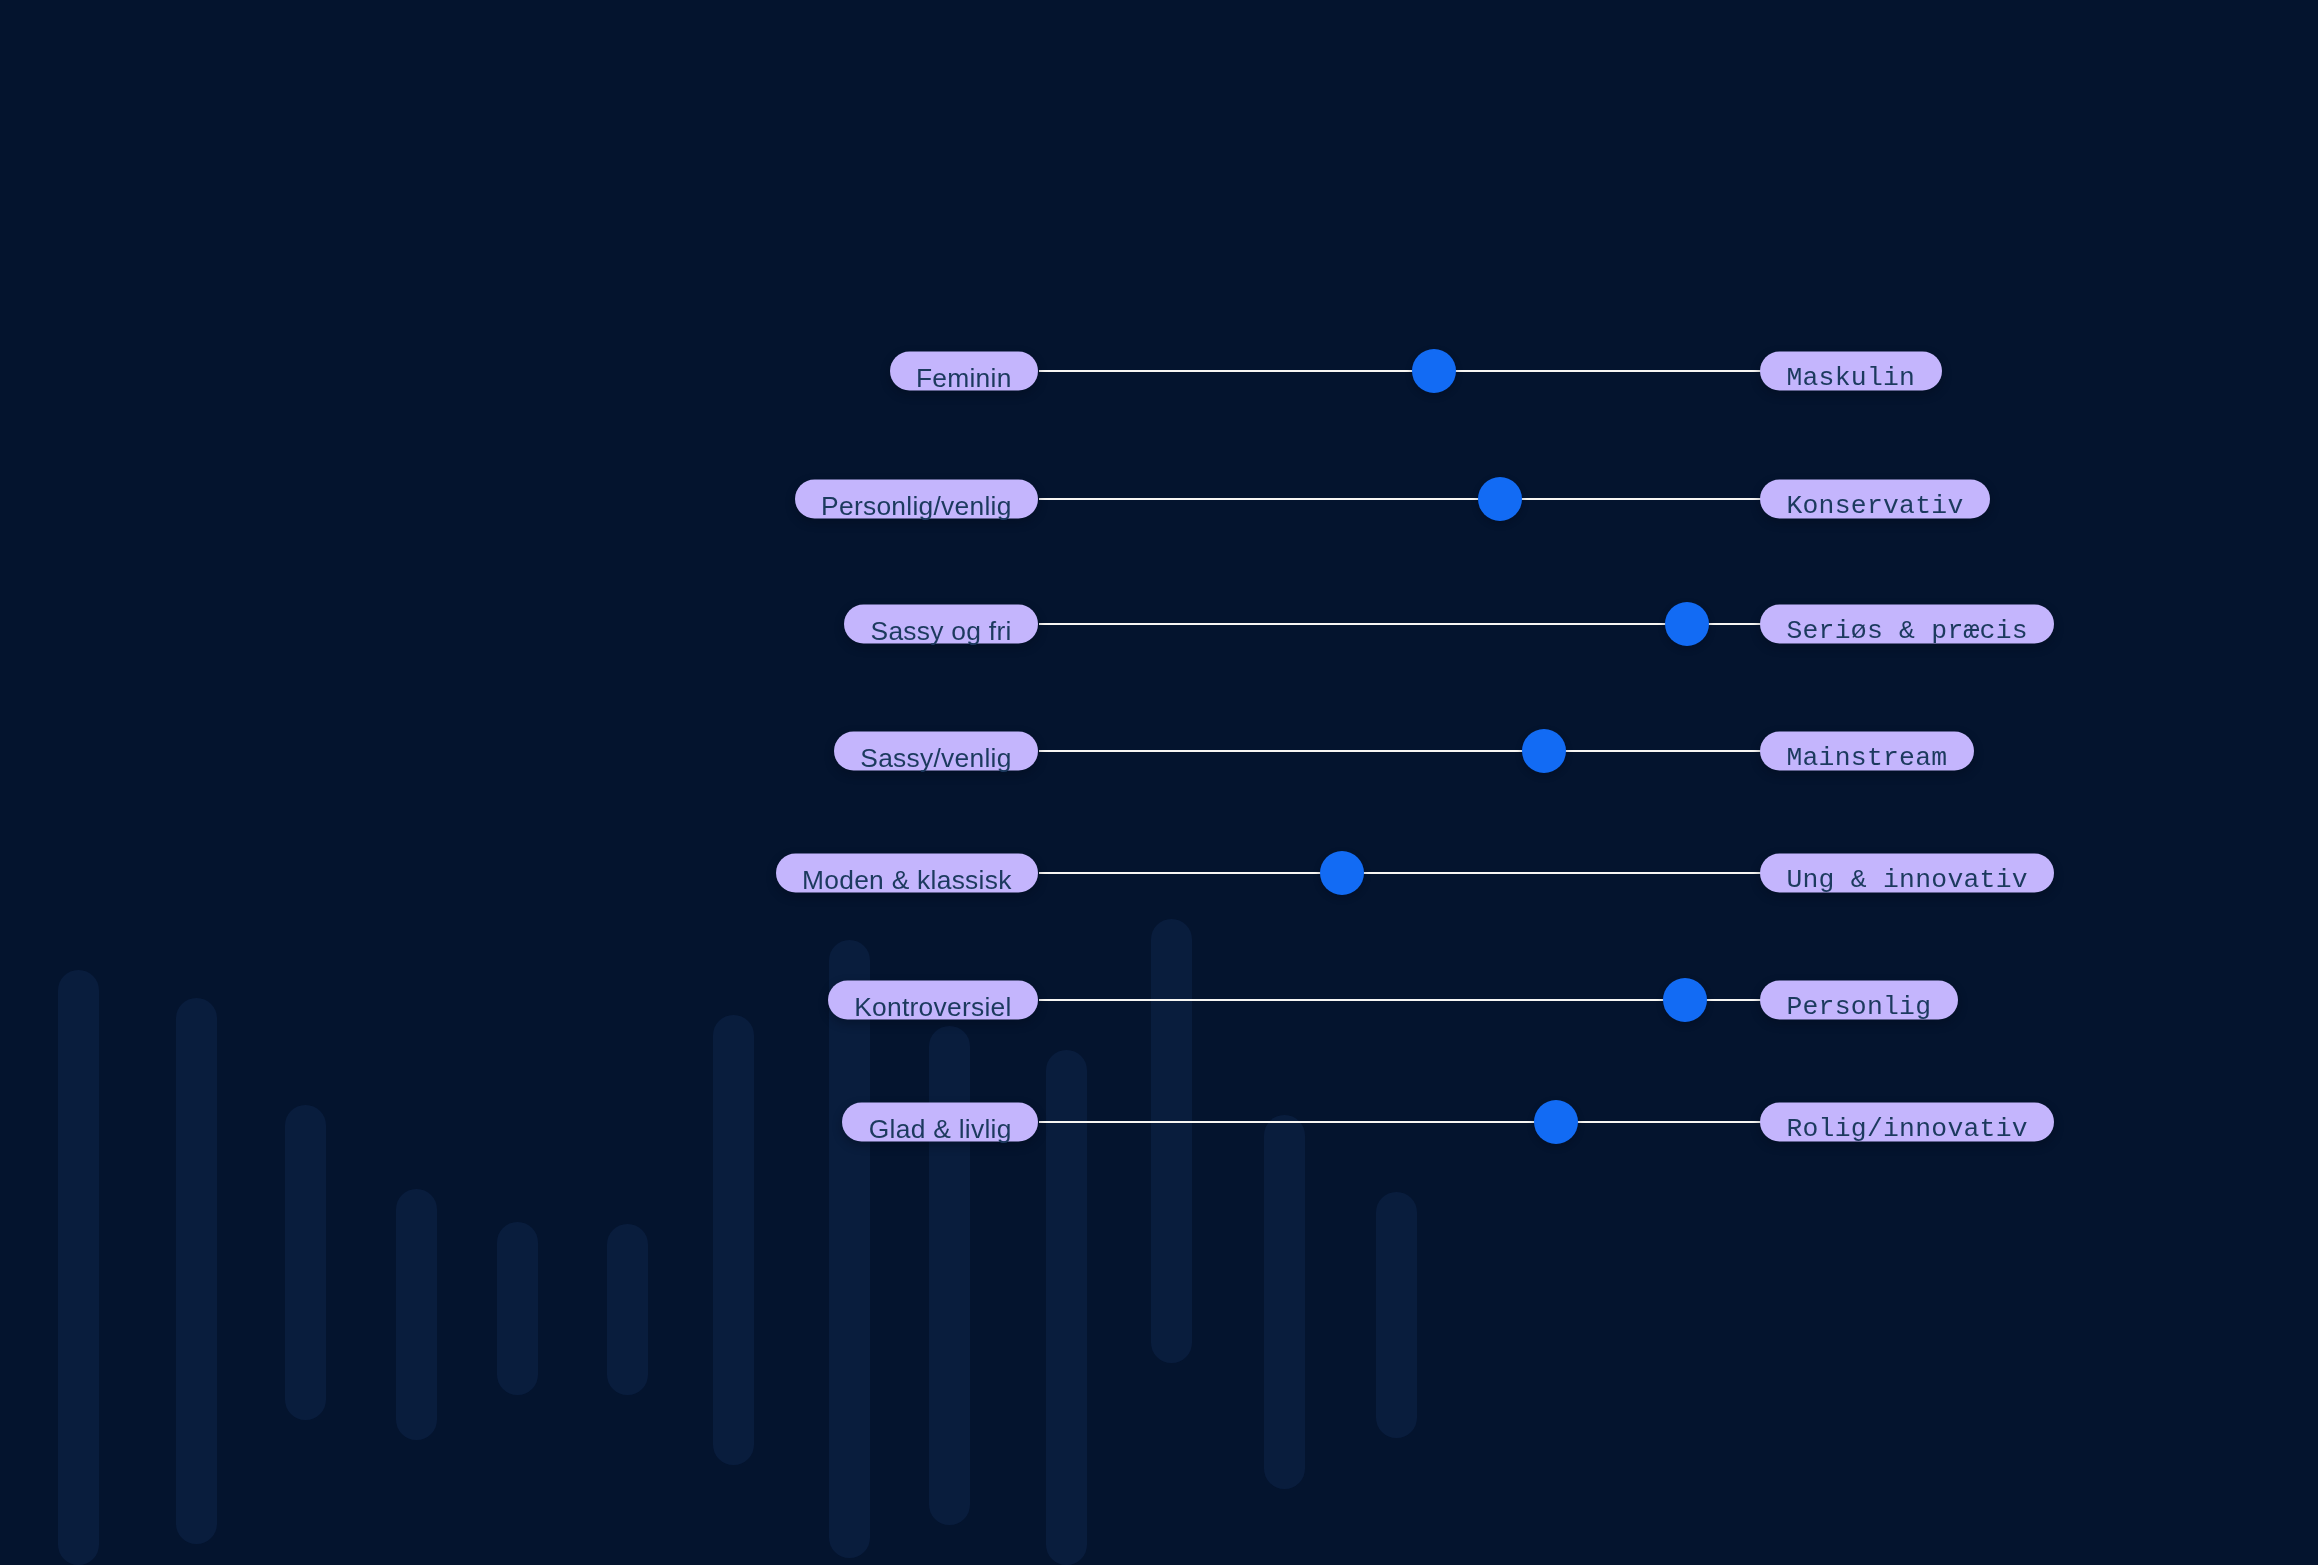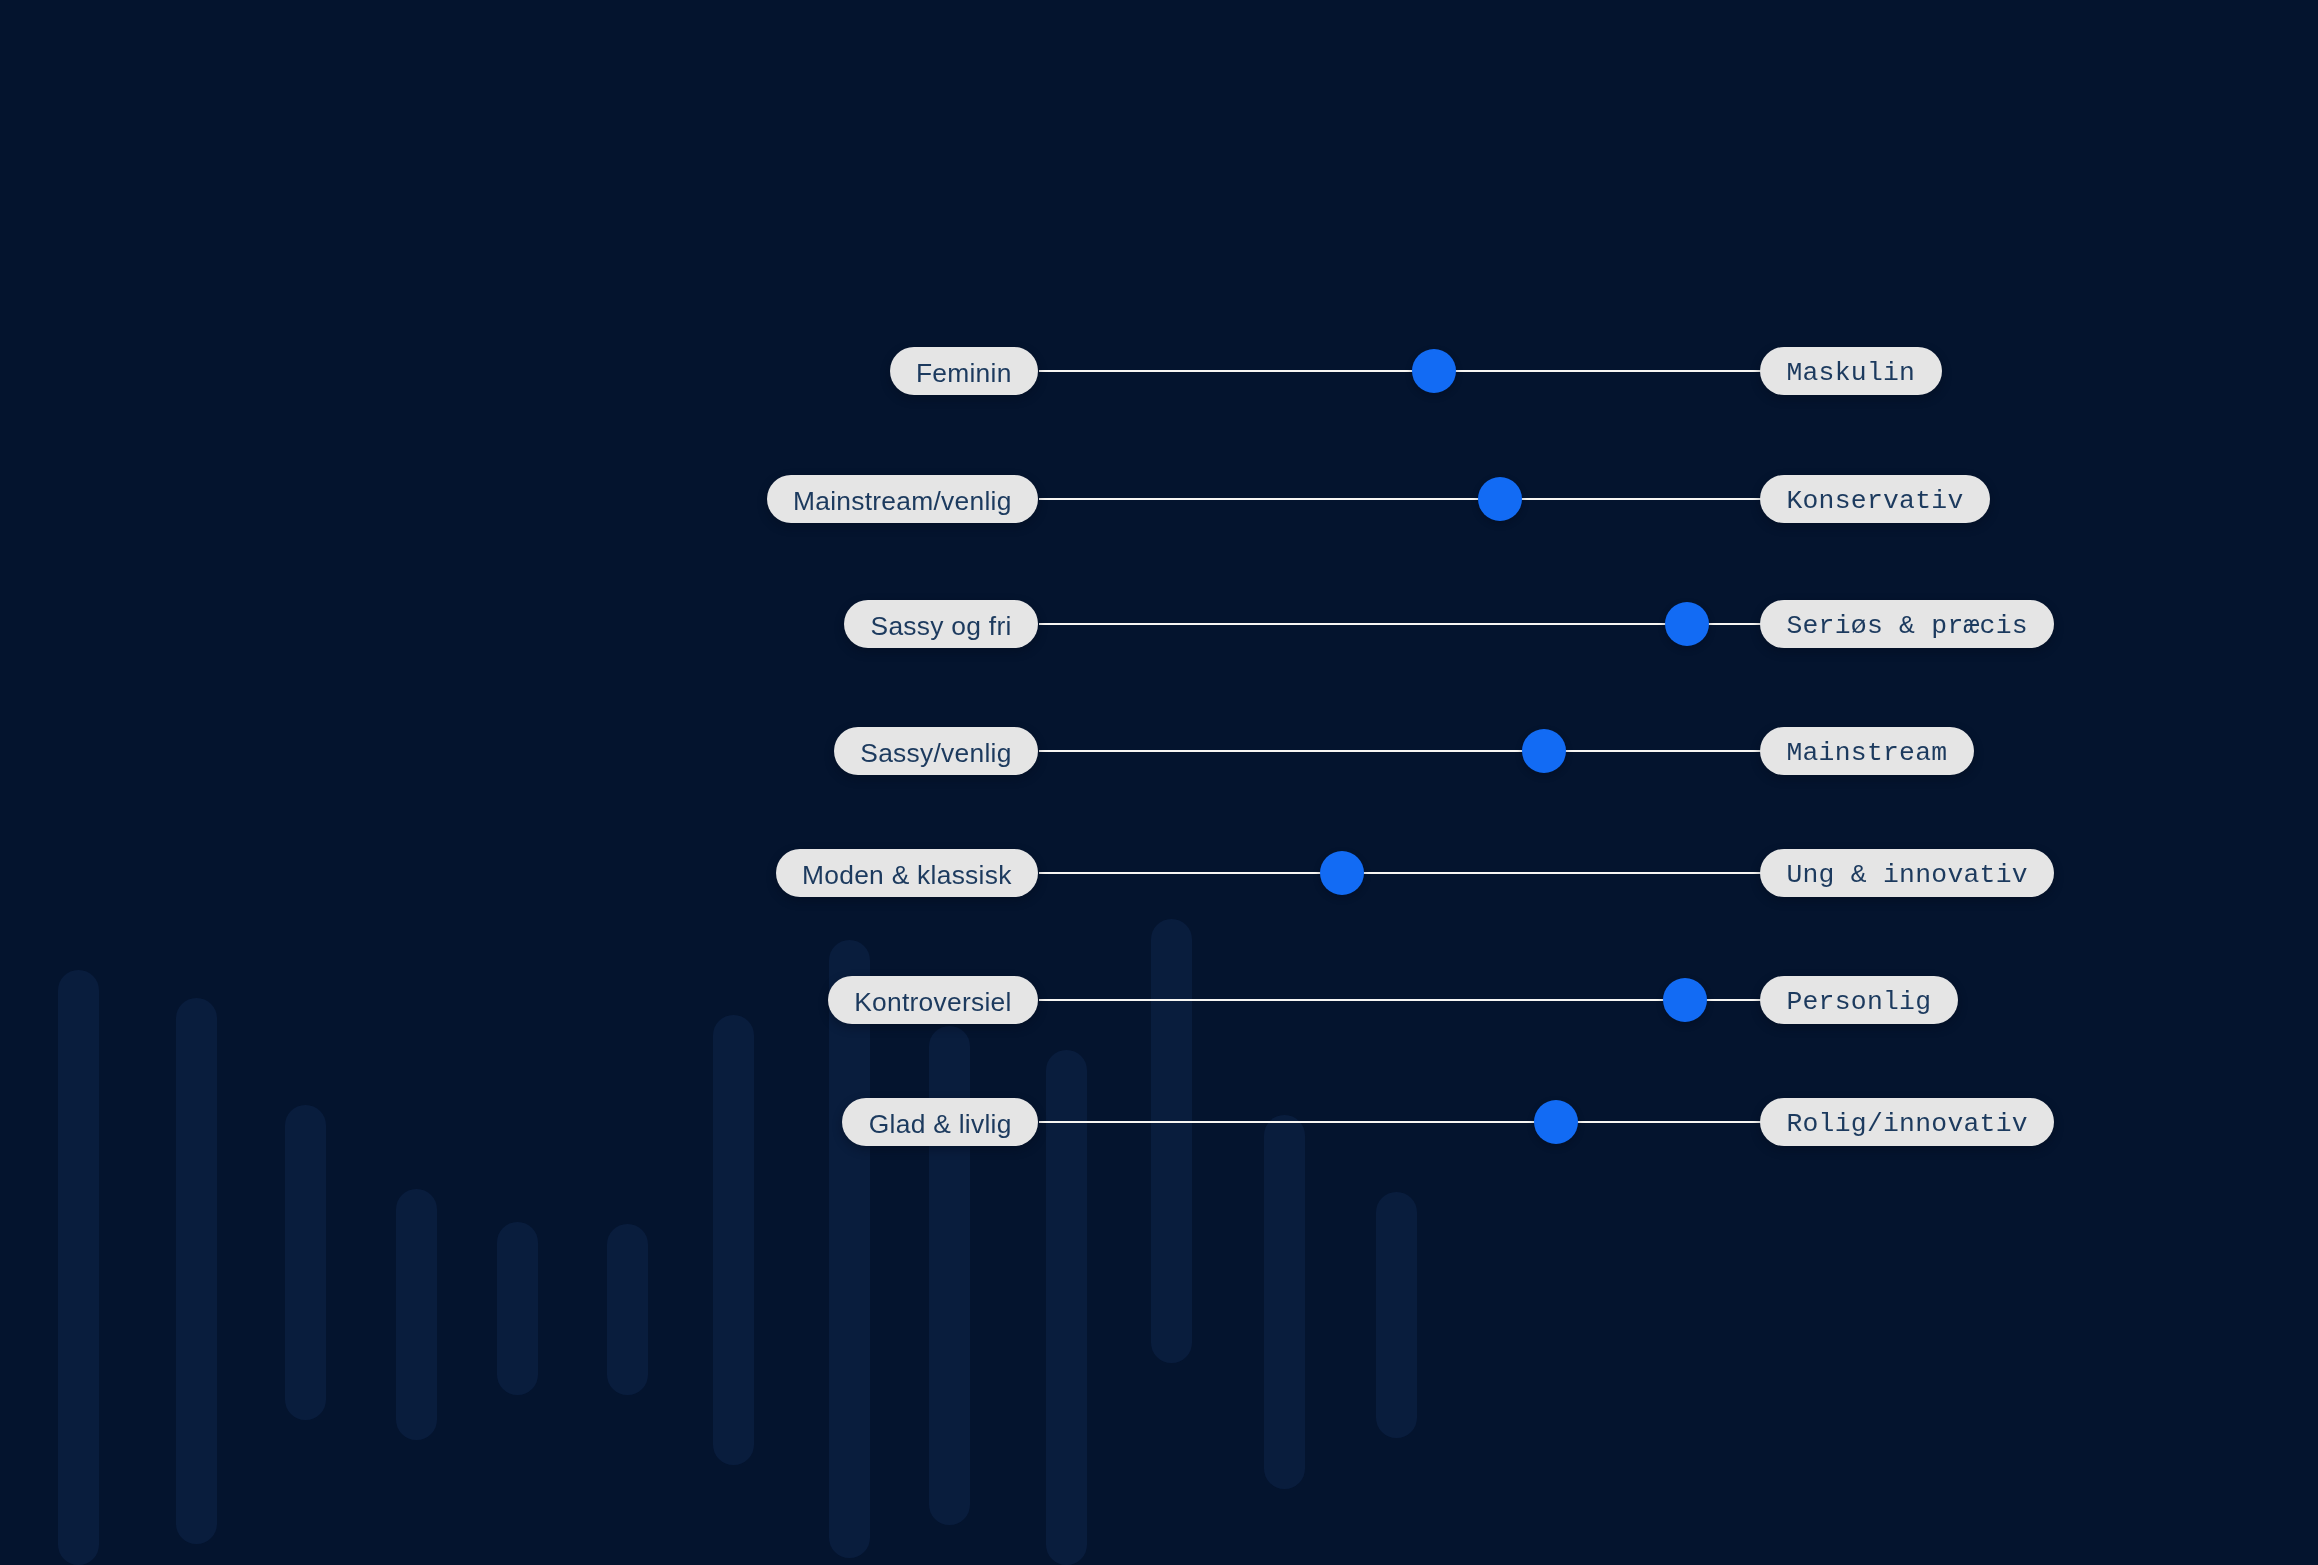--- a/index.html
+++ b/index.html
@@ -58,25 +58,25 @@
     background: #126bf4;
     transform: translate(-50%, -50%);
     z-index: 2;
     box-shadow: 0 2.8px 6.5px rgba(2, 10, 25, 0.35);
   }
   .pill {
     position: absolute;
     top: 0;
     transform: translateY(-50%);
     white-space: nowrap;
-    height: 48px;
+    height: 39px;
     line-height: 53px;
     padding: 0 26.4px;
     border-radius: 26.4px;
-    background: #e5e5e5;
+    background: #c4b5fd;
     color: #1c3a5e;
     font-size: 26.4px;
     letter-spacing: 0.01em;
     z-index: 3;
     box-shadow: 0 3.7px 9.3px rgba(2, 10, 25, 0.40);
   }
   .pill.left  { right: 1744px; }
   .pill.right { left: 1760px; font-family: Liberation Mono, monospace; }
 </style>
 </head>
@@ -101,21 +101,21 @@
     </div>
 
   <div class="row" style="top: 371px;">
     <span class="pill left">Feminin</span>
     <div class="track"></div>
     <div class="dot" style="left: 1434px;"></div>
     <span class="pill right">Maskulin</span>
   </div>
 
   <div class="row" style="top: 499px;">
-    <span class="pill left">Mainstream/venlig</span>
+    <span class="pill left">Personlig/venlig</span>
     <div class="track"></div>
     <div class="dot" style="left: 1500px;"></div>
     <span class="pill right">Konservativ</span>
   </div>
 
   <div class="row" style="top: 624px;">
     <span class="pill left">Sassy og fri</span>
     <div class="track"></div>
     <div class="dot" style="left: 1687px;"></div>
     <span class="pill right">Seriøs &amp; præcis</span>

